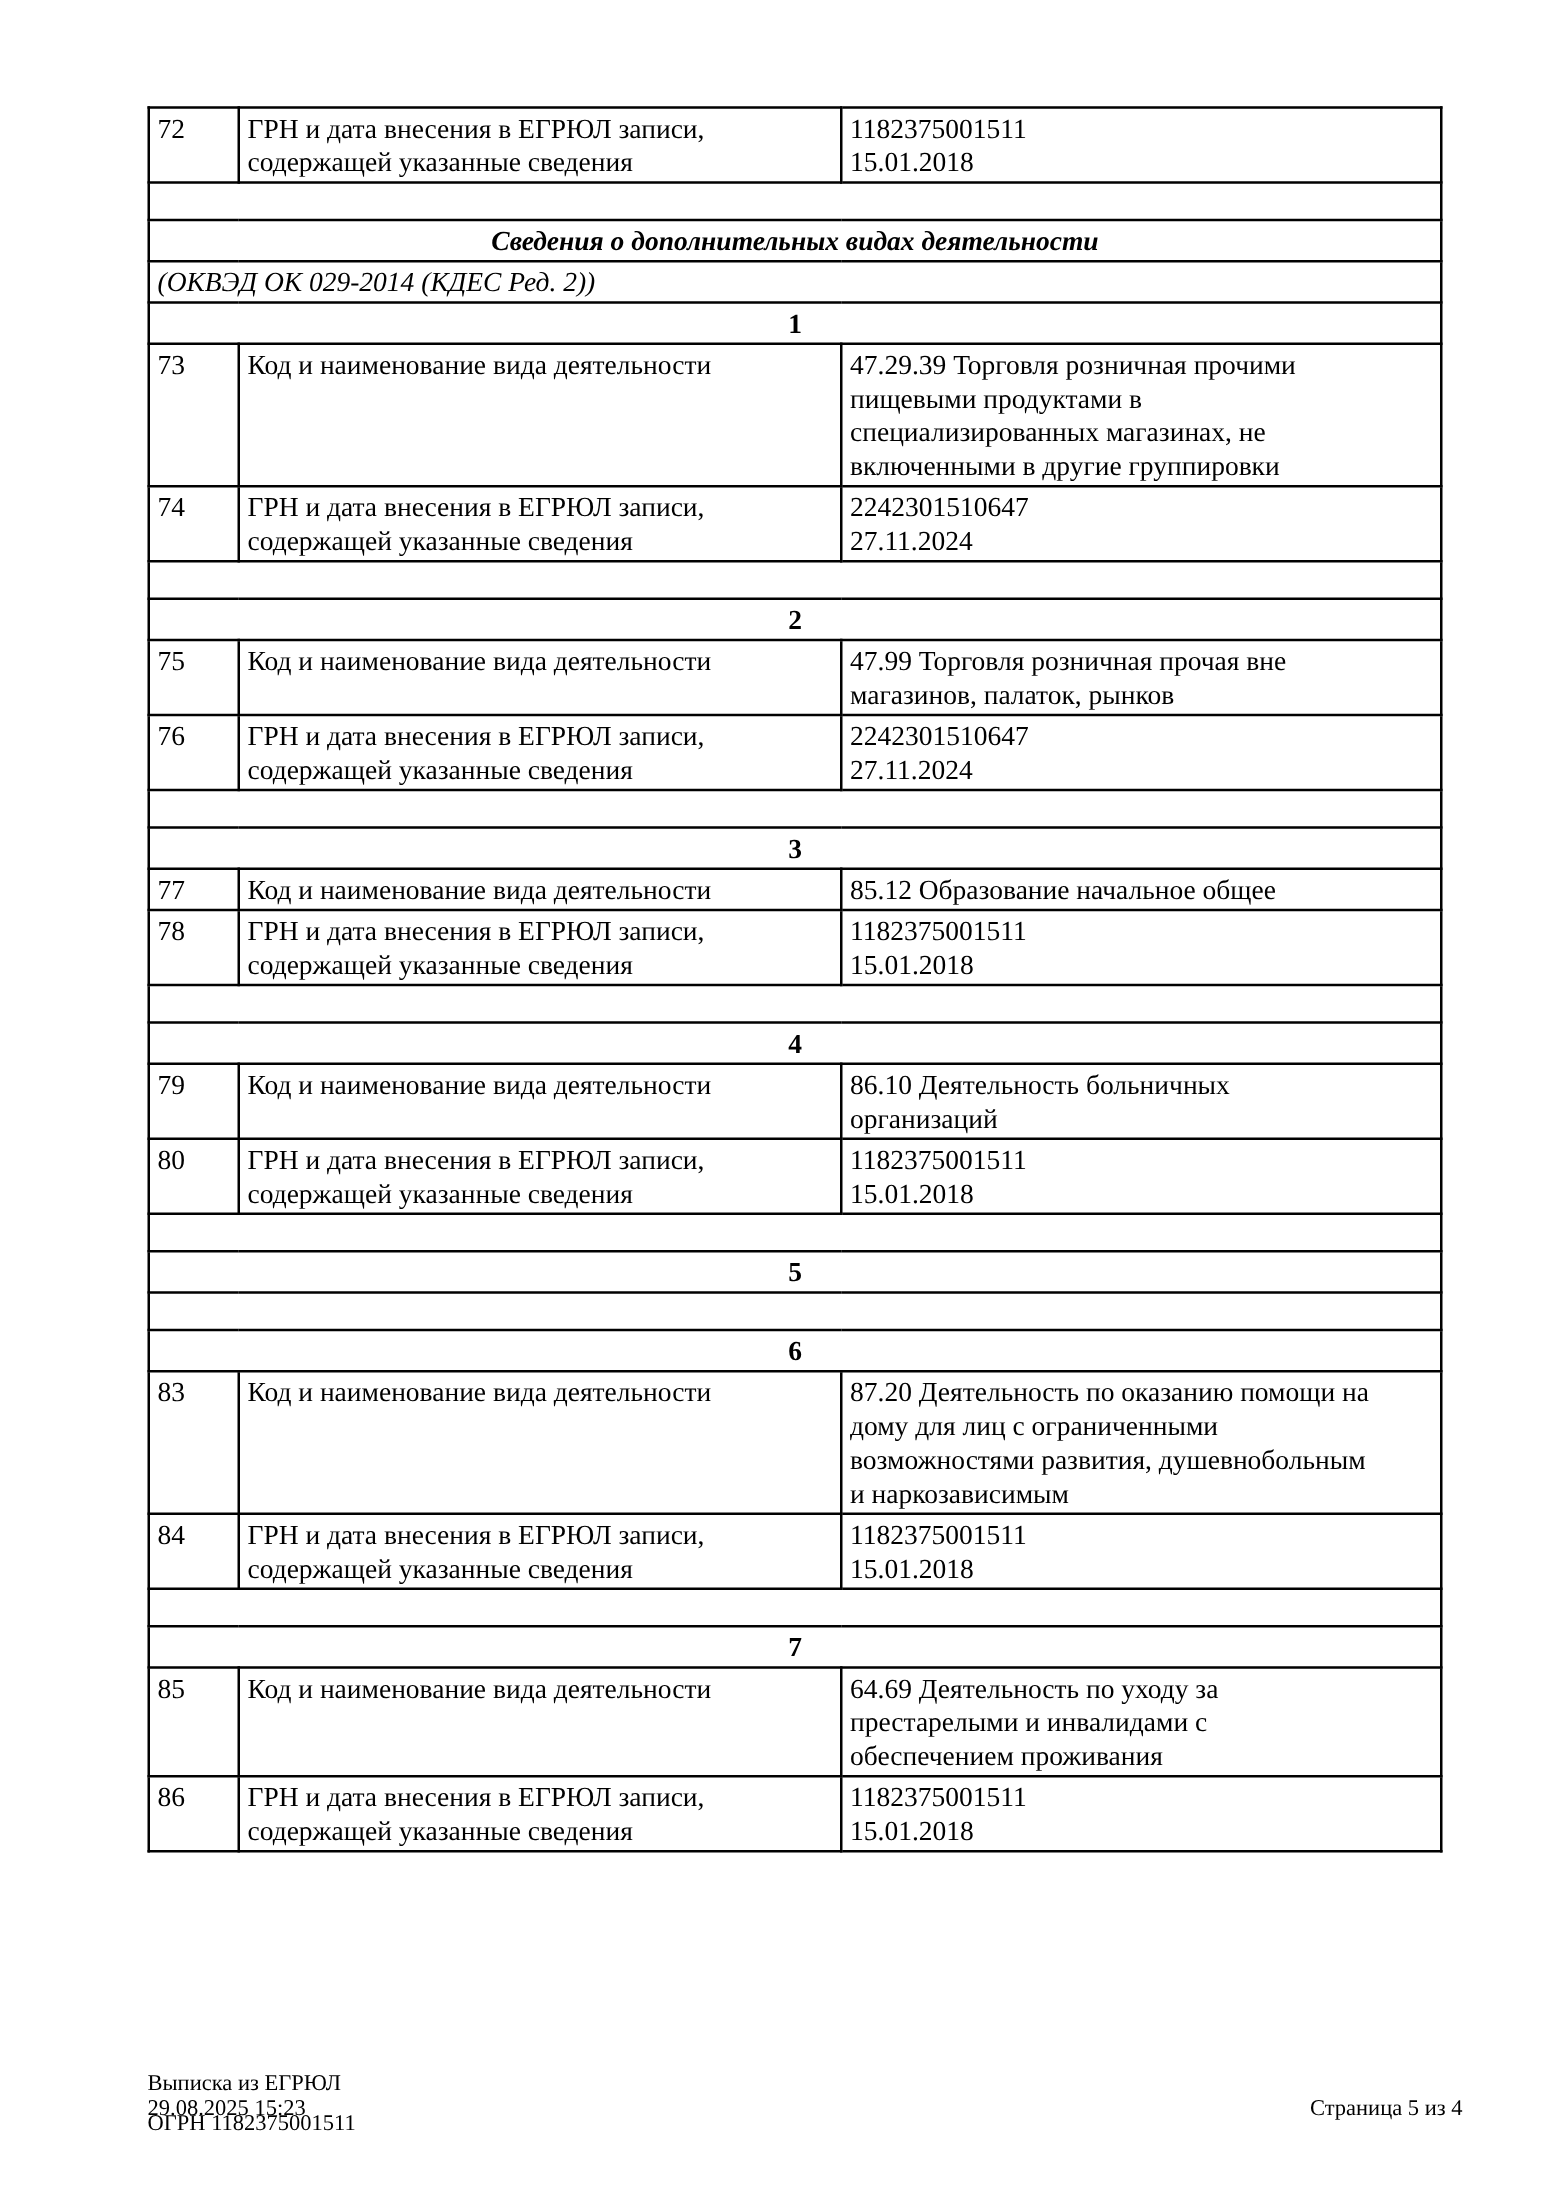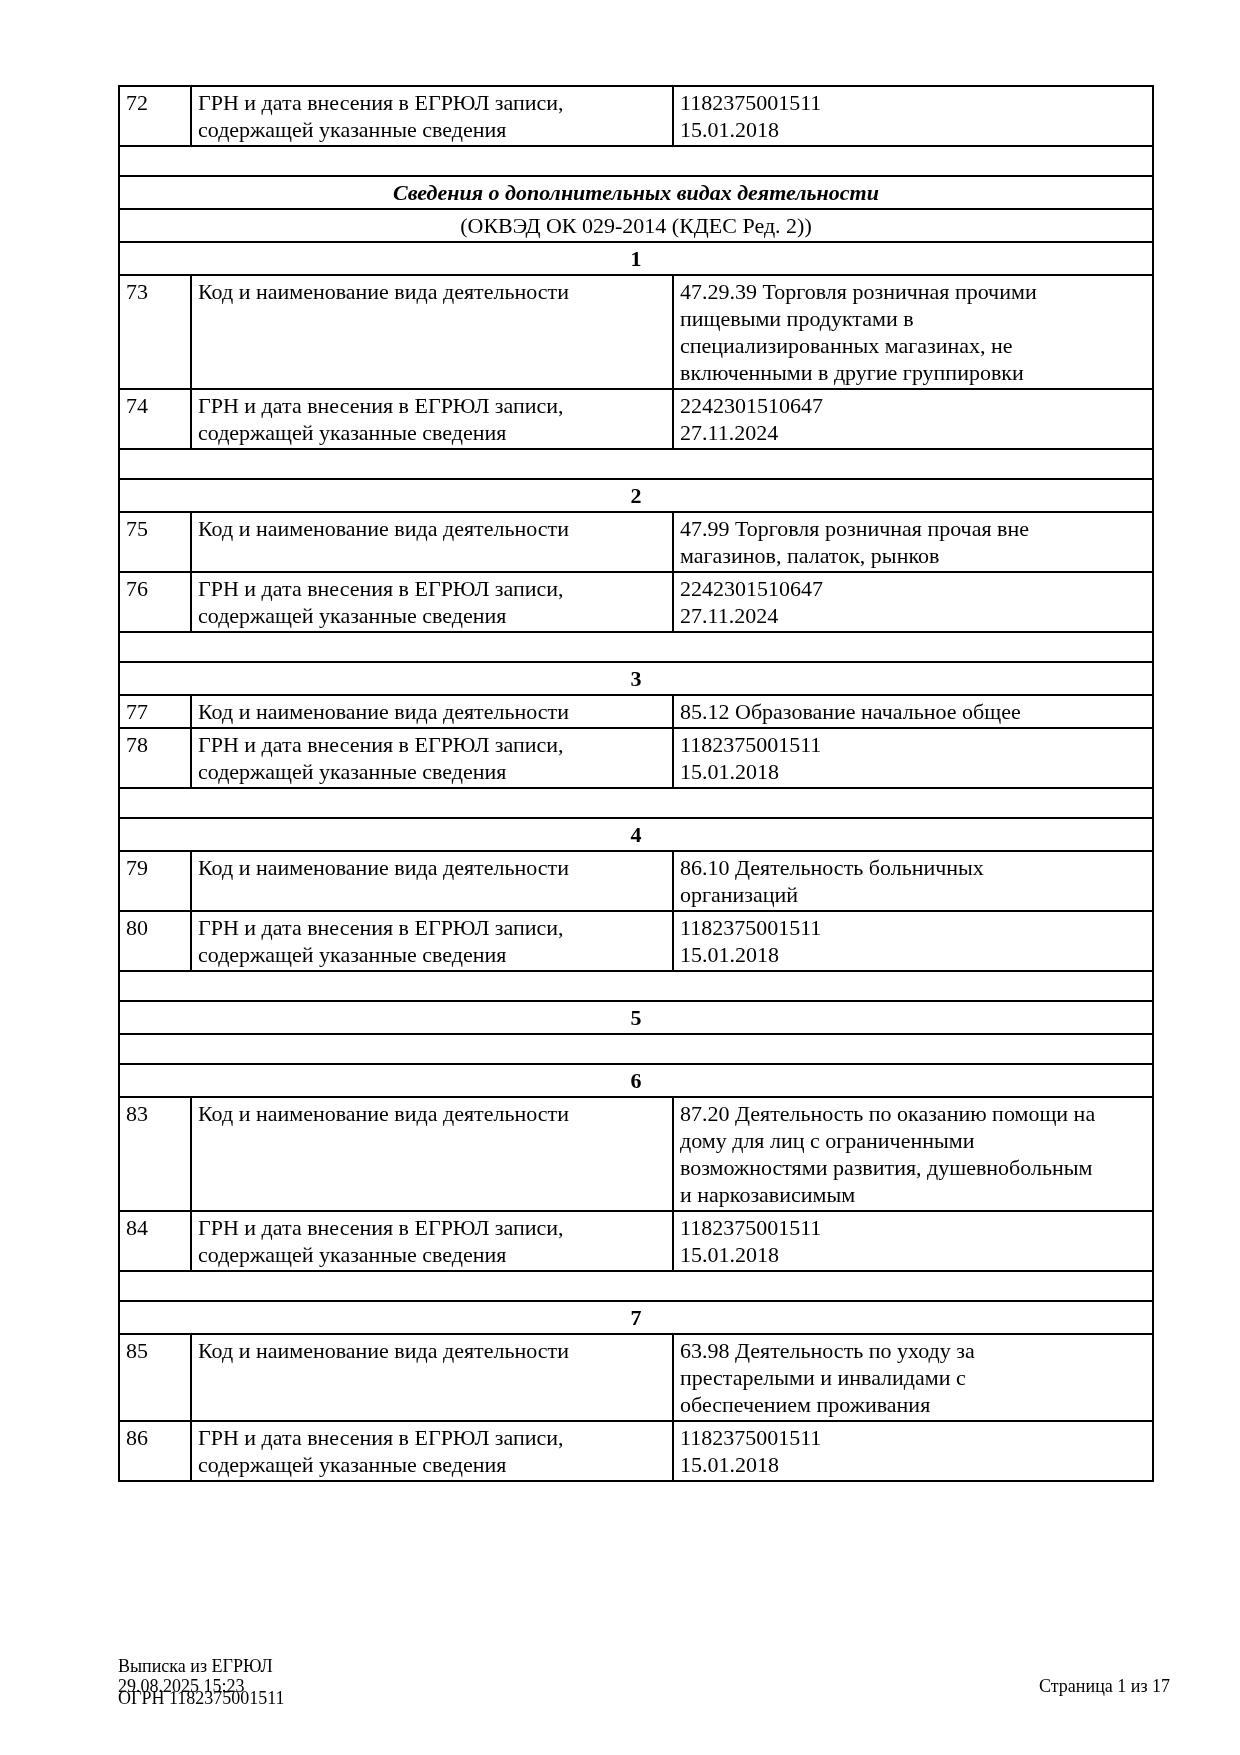--- a/index.html
+++ b/index.html
@@ -27,21 +27,21 @@
     padding: 2px 6px;
     vertical-align: top;
     white-space: pre-line;
     overflow: hidden;
   }
   td.num   { text-align: left; padding: 2px 2px; }
   td.label { }
   td.value { }
   tr.spacer-row td { height: 28px; padding: 0; }
   td.title    { font-weight: bold; font-style: italic; text-align: center; margin-left: 21px; }
-  td.subtitle { text-align: center; }
+  td.subtitle { font-style: italic; }
   td.group    { font-weight: bold; text-align: center; }
 
   .footer {
     position: absolute;
     left: 118px;
     width: 1052px;
     top: 1656px;
     font-size: 18px;
     line-height: 20px;
   }
@@ -178,34 +178,34 @@
       </tr>
       <tr class="spacer-row">
         <td colspan="3" class="spacer"></td>
       </tr>
       <tr class="group-row">
         <td colspan="3" class="group">7</td>
       </tr>
       <tr class="data-row">
         <td class="num">85</td>
         <td class="label">Код и наименование вида деятельности</td>
-        <td class="value">63.98 Деятельность по уходу за
+        <td class="value">64.69 Деятельность по уходу за
 престарелыми и инвалидами с
 обеспечением проживания</td>
       </tr>
       <tr class="data-row">
         <td class="num">86</td>
         <td class="label">ГРН и дата внесения в ЕГРЮЛ записи,
 содержащей указанные сведения</td>
         <td class="value">1182375001511
 15.01.2018</td>
       </tr>
     </tbody>
 </table>
 
 <div class="footer">
   <div class="footer-left">
     <div>Выписка из ЕГРЮЛ</div>
     <div>29.08.2025 15:23</div>
   </div>
   <div class="footer-center">ОГРН 1182375001511</div>
-  <div class="footer-right">Страница 1 из 17</div>
+  <div class="footer-right">Страница 5 из 4</div>
 </div>
 
 </body></html>

